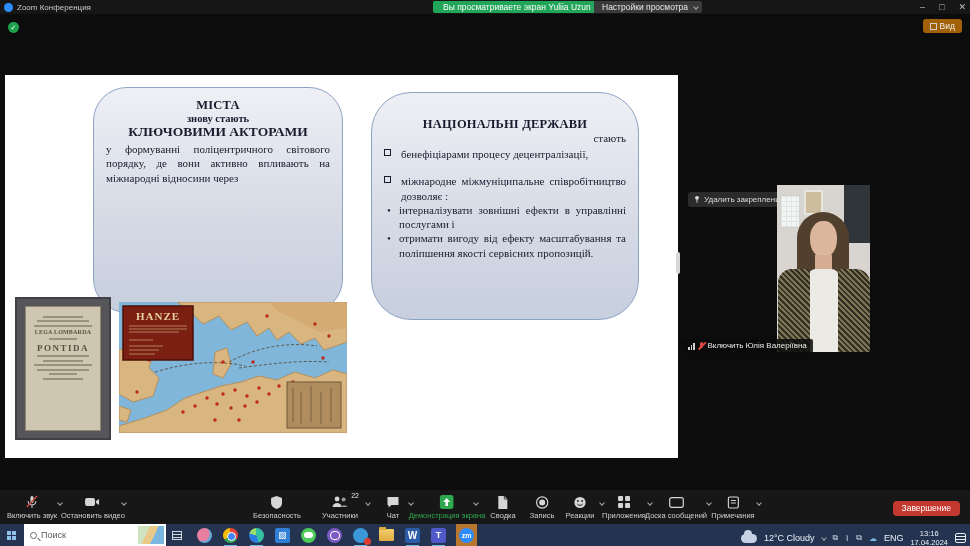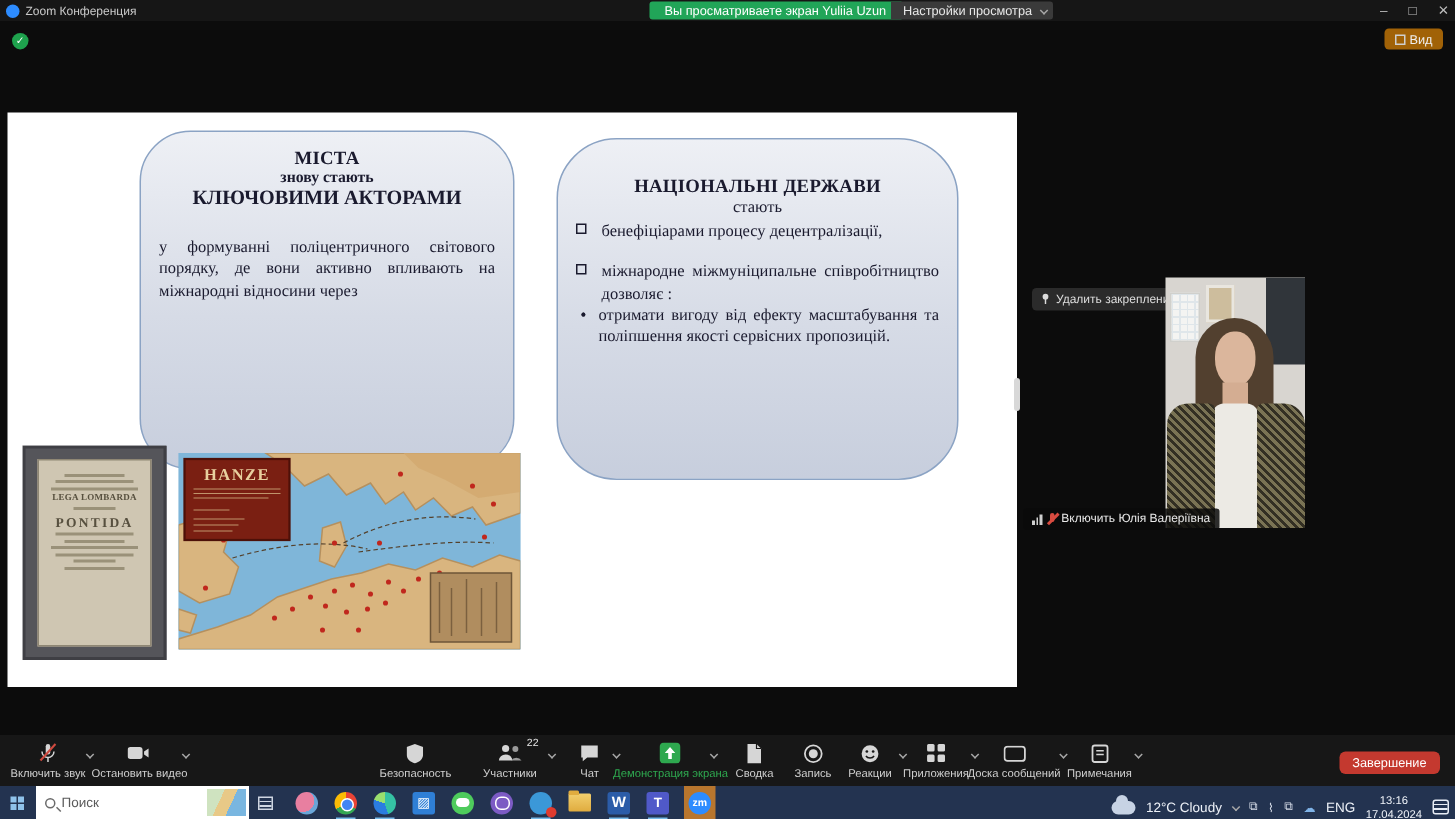--- a/index.html
+++ b/index.html
@@ -24,23 +24,23 @@
   .view-btn { position:absolute; right:8px; top:5px; height:14px; background:#a16207; border-radius:3px; color:#efefef; font-size:8.5px; line-height:14px; padding:0 7px; }
   .view-btn .grid-glyph { display:inline-block; width:7px; height:7px; border:1px solid #cfcfcf; margin-right:3px; position:relative; top:1px; }
 
   
   .slide { position:absolute; left:5px; top:61px; width:673px; height:383px; background:#ffffff; font-family:"Liberation Serif", serif; color:#1a1a2e; }
   .bubble { position:absolute; background:linear-gradient(180deg,#eef0f5 0%, #d6dbe6 55%, #c7cedd 100%); border:1px solid #8ba3c4; border-radius:34px; padding:10px 12px 8px 12px; }
   .bubble1 { left:88px; top:12px; width:250px; height:226px; }
   .bubble2 { left:366px; top:17px; width:268px; height:228px; border-radius:40px; }
   .b-title { text-align:center; font-weight:bold; font-size:12.5px; letter-spacing:.2px; }
   .b-sub { text-align:center; font-weight:bold; font-size:10.5px; }
-  .b-sub2 { text-align:center; font-weight:normal; font-size:11px; }
+  .b-sub2 { text-align:right; font-weight:normal; font-size:11px; }
   .b-title-big { text-align:center; font-weight:bold; font-size:13.5px; }
-  .b-body { font-size:11px; text-align:justify; line-height:1.3; margin-top:18px; }
+  .b-body { font-size:11px; text-align:justify; line-height:1.3; margin-top:2px; }
   .blist { list-style:none; margin-top:14px; font-size:11px; }
   .blist li { padding-left:17px; position:relative; margin-bottom:2px; }
   .sq { position:absolute; left:0; top:2px; width:7px; height:7px; border:1.4px solid #1a1a2e; }
   .blist2 { list-style:none; margin-top:3px; font-size:11px; }
   .blist2 li { padding-left:17px; position:relative; text-align:justify; line-height:1.3; }
   .gap { height:13px; }
   .dotlist { list-style:none; font-size:11px; }
   .dotlist li { padding-left:15px; position:relative; text-align:justify; line-height:1.3; }
   .dot { position:absolute; left:3px; top:0; }
 
@@ -159,21 +159,21 @@
 
       <div class="bubble bubble2">
         <div class="b-title" style="margin-top:14px;">НАЦІОНАЛЬНІ ДЕРЖАВИ</div>
         <div class="b-sub2">стають</div>
         <ul class="blist2">
           <li><span class="sq"></span><span>бенефіціарами процесу децентралізації,</span></li>
           <li class="gap"></li>
           <li><span class="sq"></span><span>міжнародне міжмуніципальне співробітництво дозволяє :</span></li>
         </ul>
         <ul class="dotlist">
-          <li><span class="dot">•</span></li>
+          <li><span class="dot">•</span><span>інтерналізувати зовнішні ефекти в управлінні послугами і</span></li>
           <li><span class="dot">•</span><span>отримати вигоду від ефекту масштабування та поліпшення якості сервісних пропозицій.</span></li>
         </ul>
       </div>
 
       <div class="plaque">
         <div class="plaque-inner">
           <div class="pl-line w1"></div>
           <div class="pl-line"></div>
           <div class="pl-line w2"></div>
           <div class="plaque-heading">LEGA LOMBARDA</div>

